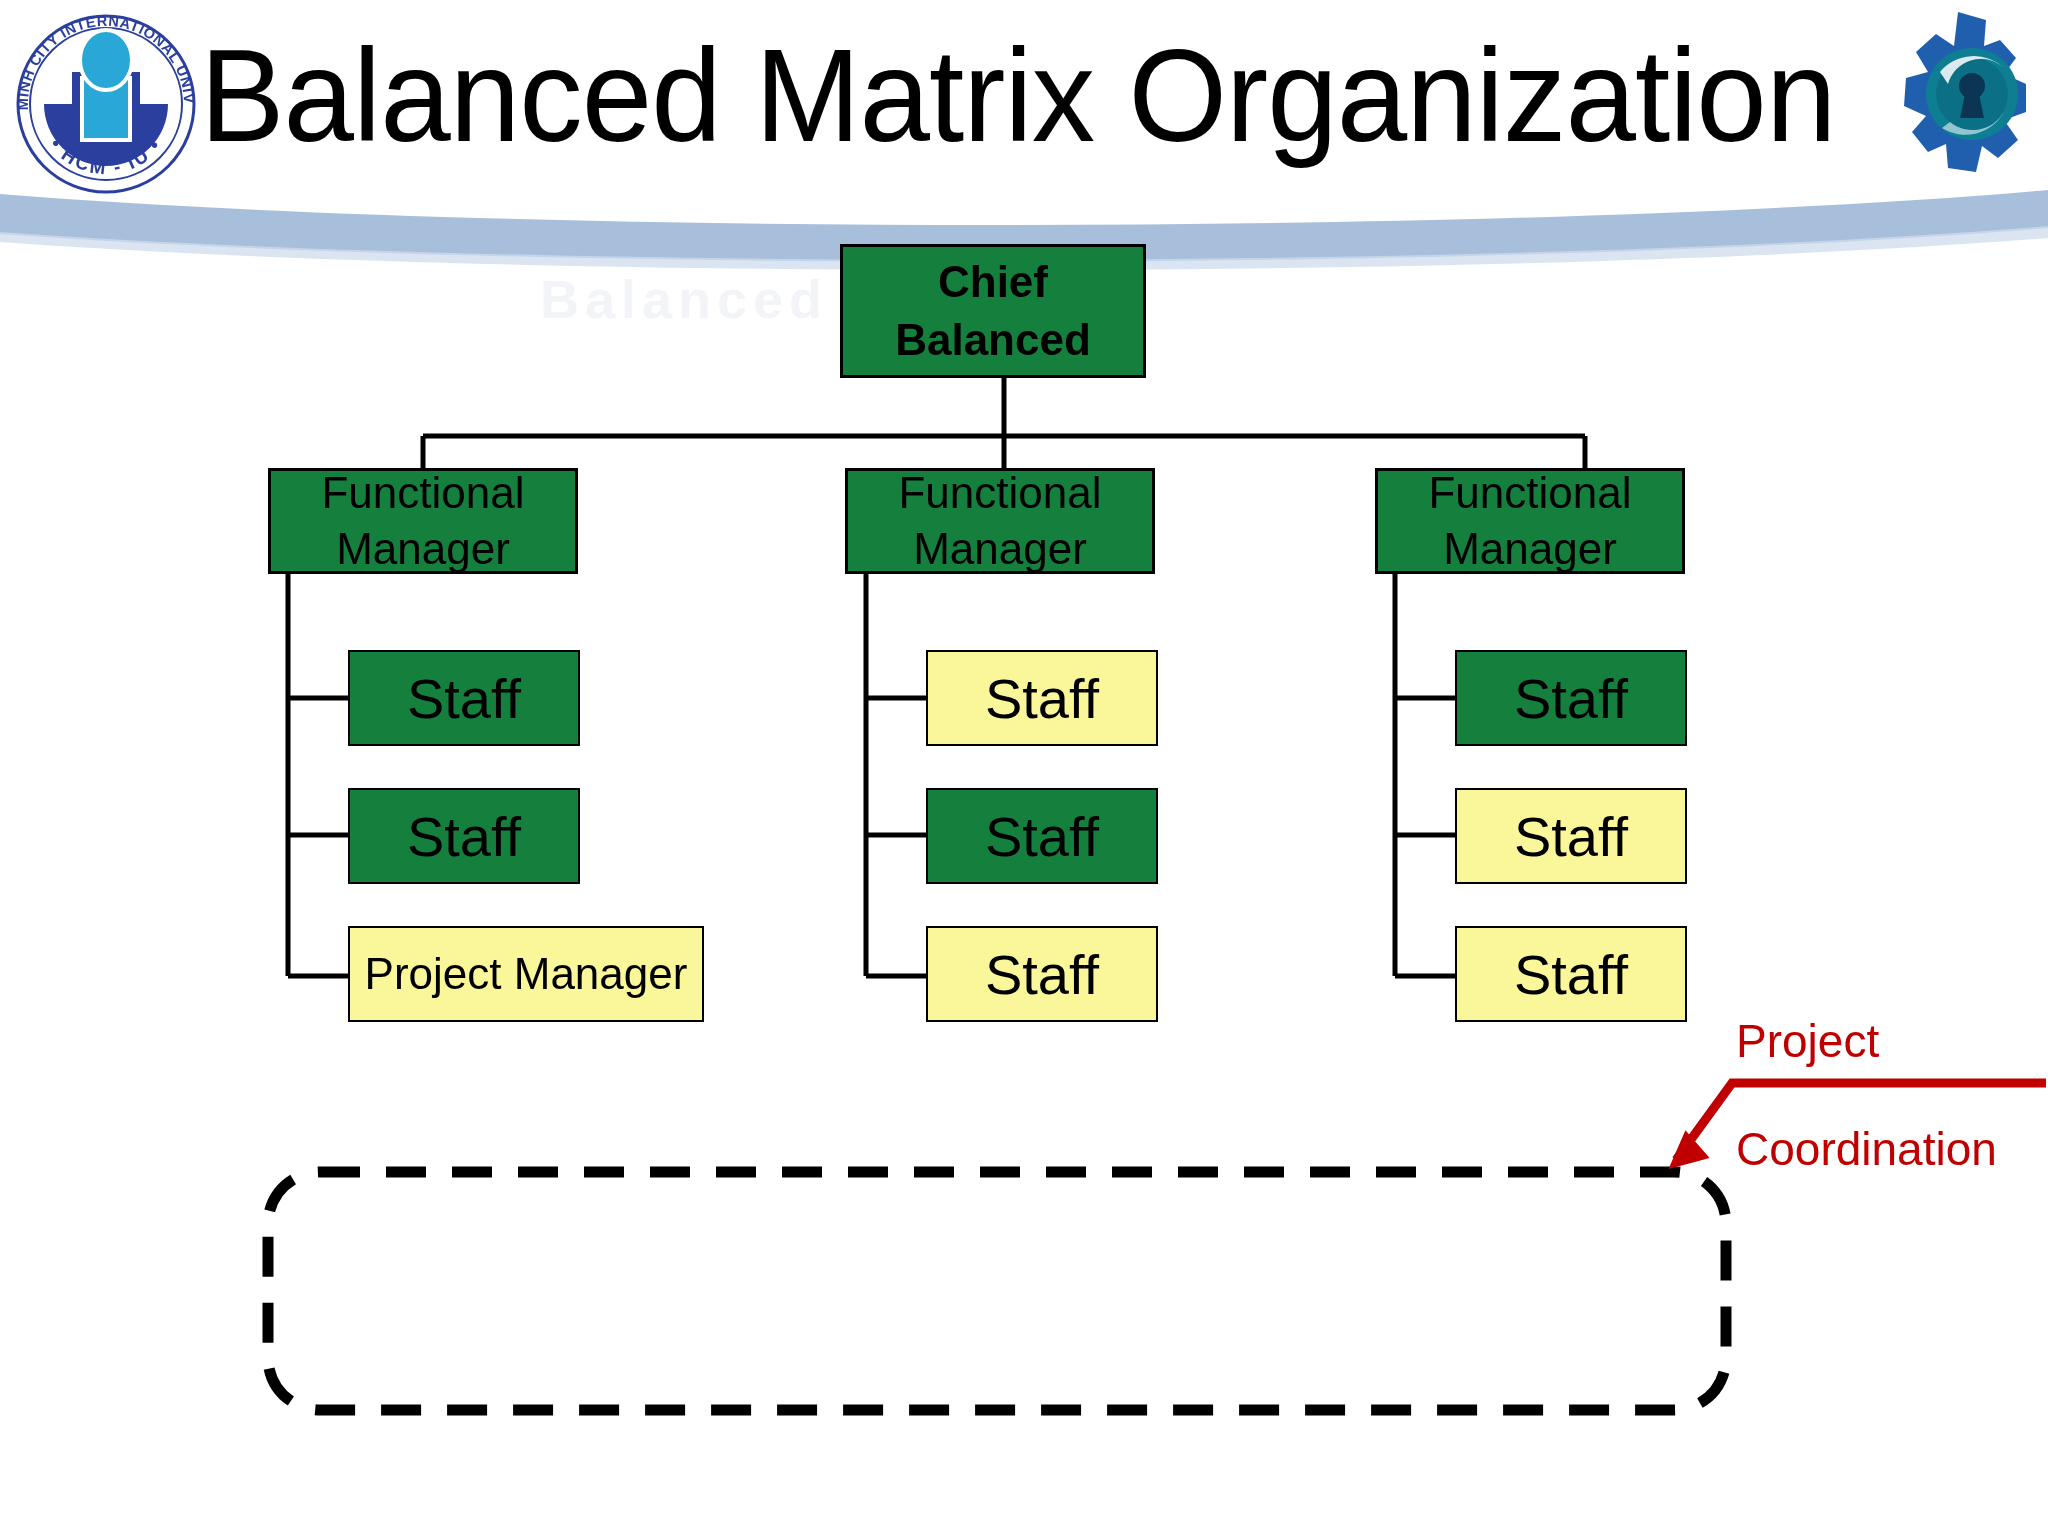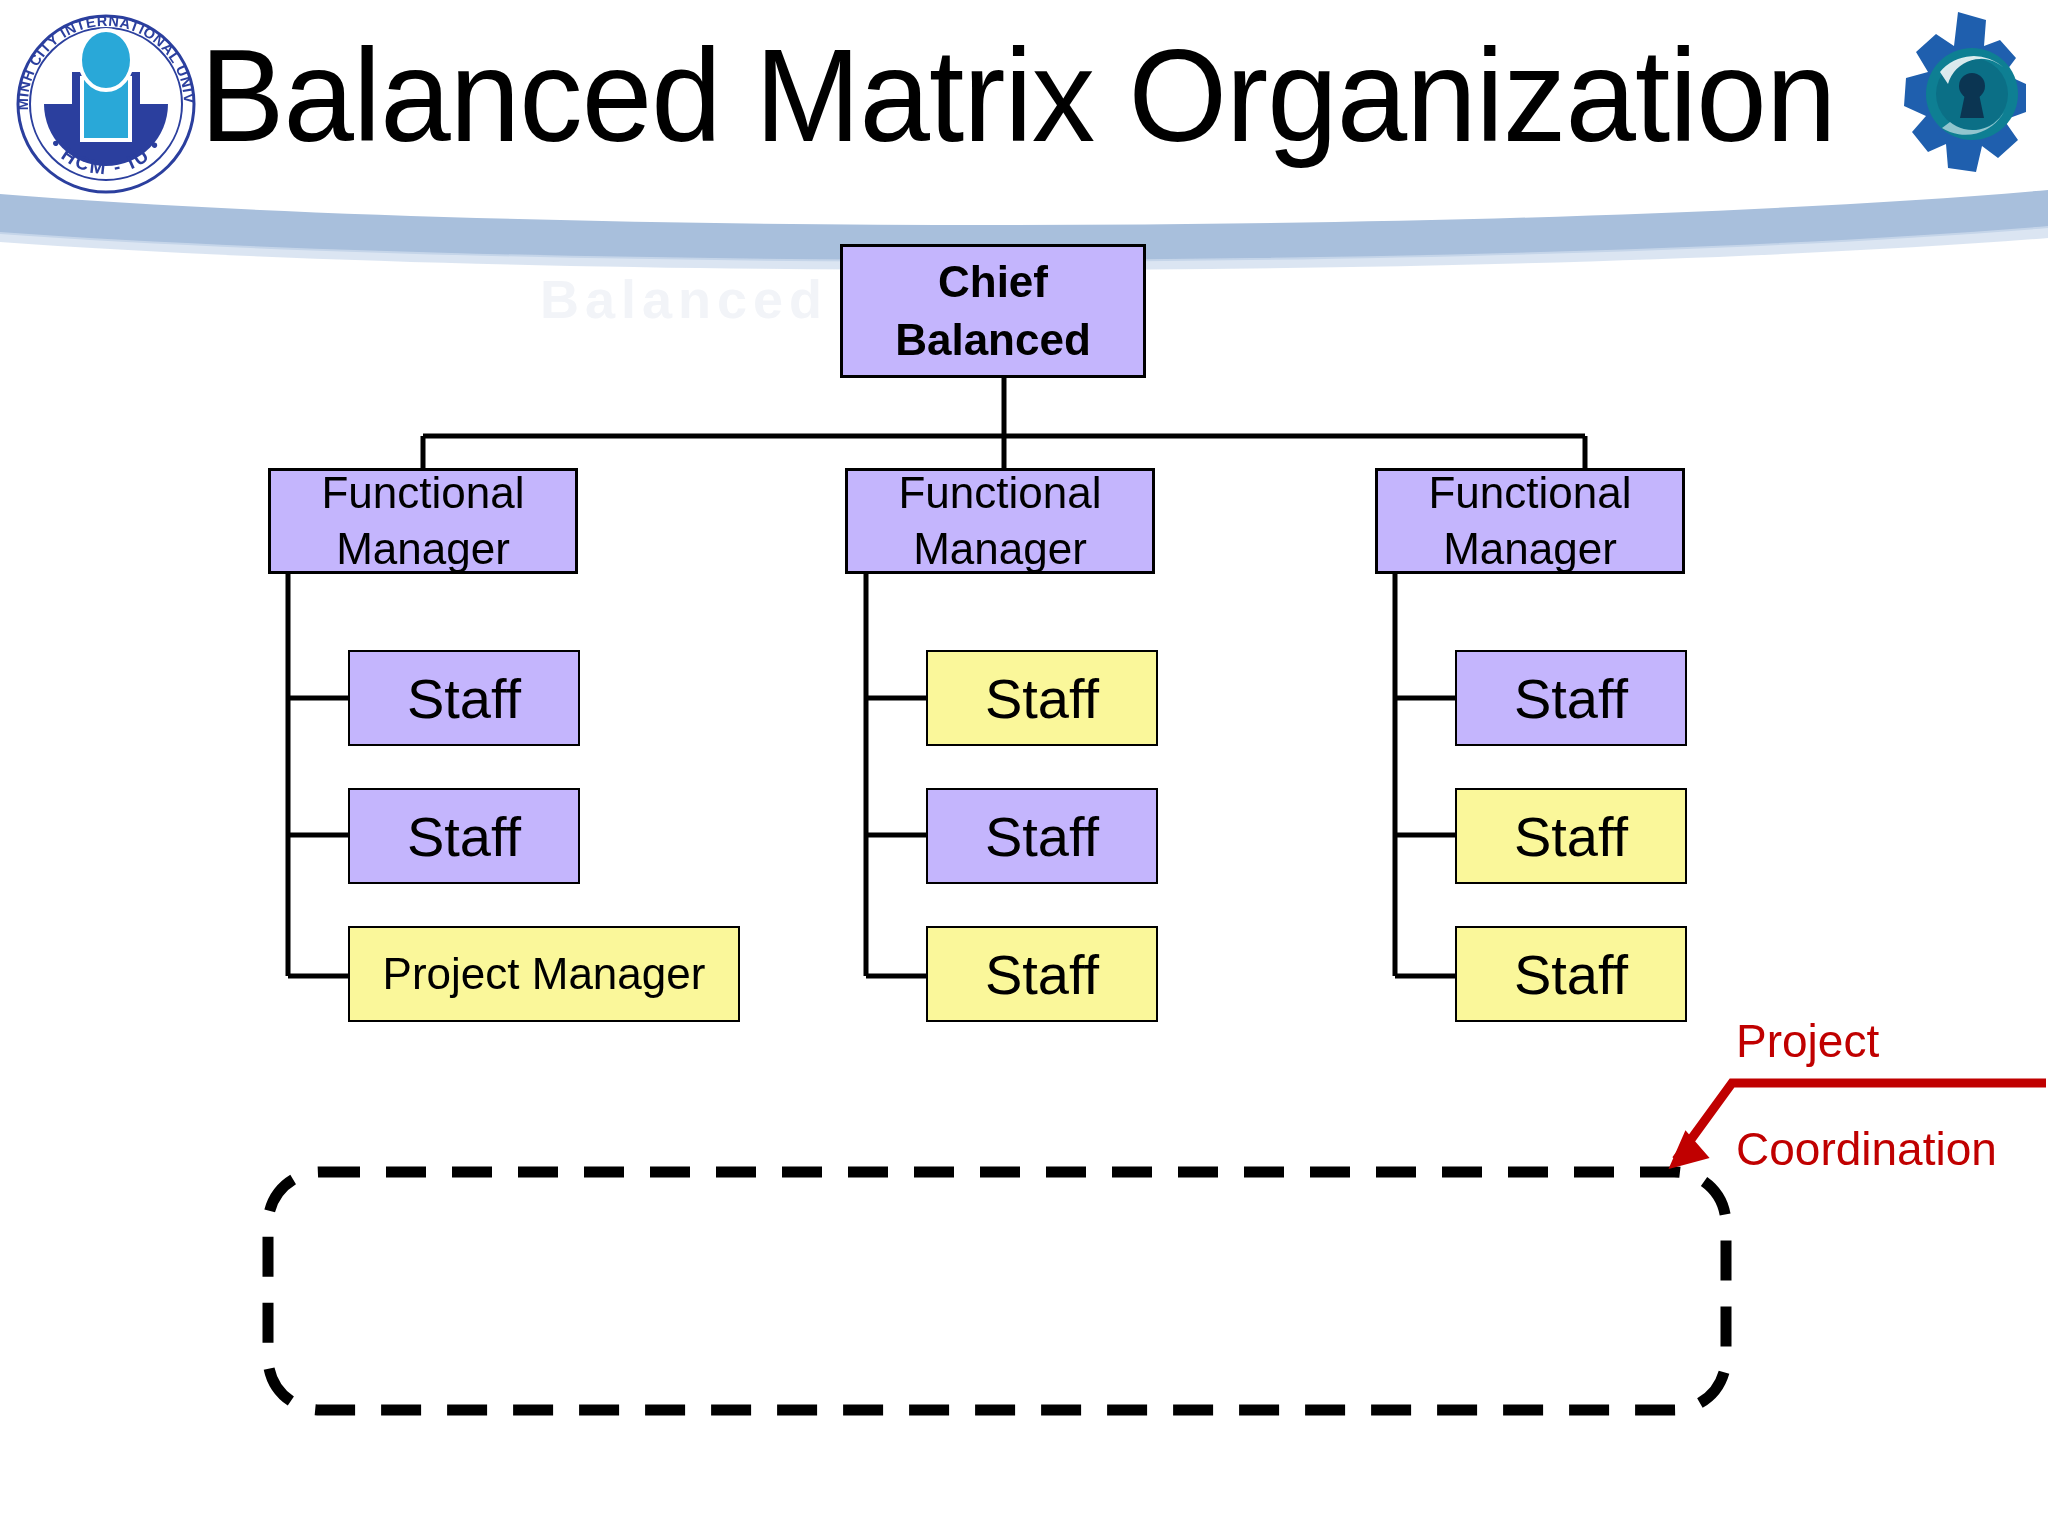--- a/index.html
+++ b/index.html
@@ -26,21 +26,21 @@
     font-size:54px;color:#f2f4f8;font-weight:700;letter-spacing:6px;
     white-space:nowrap;pointer-events:none;
   }
 
   
   .chart{position:absolute;left:0;top:250px;width:2048px;height:1286px;}
   .chart svg{position:absolute;left:0;top:0;}
 
   .node{
     position:absolute;box-sizing:border-box;
-    border:3px solid #000000;background:#c4b5fd;
+    border:3px solid #000000;background:#15803d;
     display:flex;align-items:center;justify-content:center;
     text-align:center;color:#000000;
   }
   .node.yellow{background:#faf79a;border-width:2px;}
   .node.exec{font-weight:700;font-size:44px;line-height:58px;}
   .node.fm{font-weight:400;font-size:44px;line-height:56px;}
   .node.staff{font-weight:400;font-size:56px;border-width:2px;}
   .node.pm{font-weight:400;font-size:44px;border-width:2px;}
 
   .annot{
@@ -170,21 +170,21 @@
         <span>Manager</span>
       </div>
     </div>
 
     <div class="node staff" style="left:348px;top:400px;width:232px;height:96px;">
       <span>Staff</span>
     </div>
     <div class="node staff" style="left:348px;top:538px;width:232px;height:96px;">
       <span>Staff</span>
     </div>
-    <div class="node pm yellow" style="left:348px;top:676px;width:392px;height:96px;">
+    <div class="node pm yellow" style="left:348px;top:676px;width:356px;height:96px;">
       <span>Project Manager</span>
     </div>
 
     <div class="node staff yellow" style="left:926px;top:400px;width:232px;height:96px;">
       <span>Staff</span>
     </div>
     <div class="node staff" style="left:926px;top:538px;width:232px;height:96px;">
       <span>Staff</span>
     </div>
     <div class="node staff yellow" style="left:926px;top:676px;width:232px;height:96px;">

